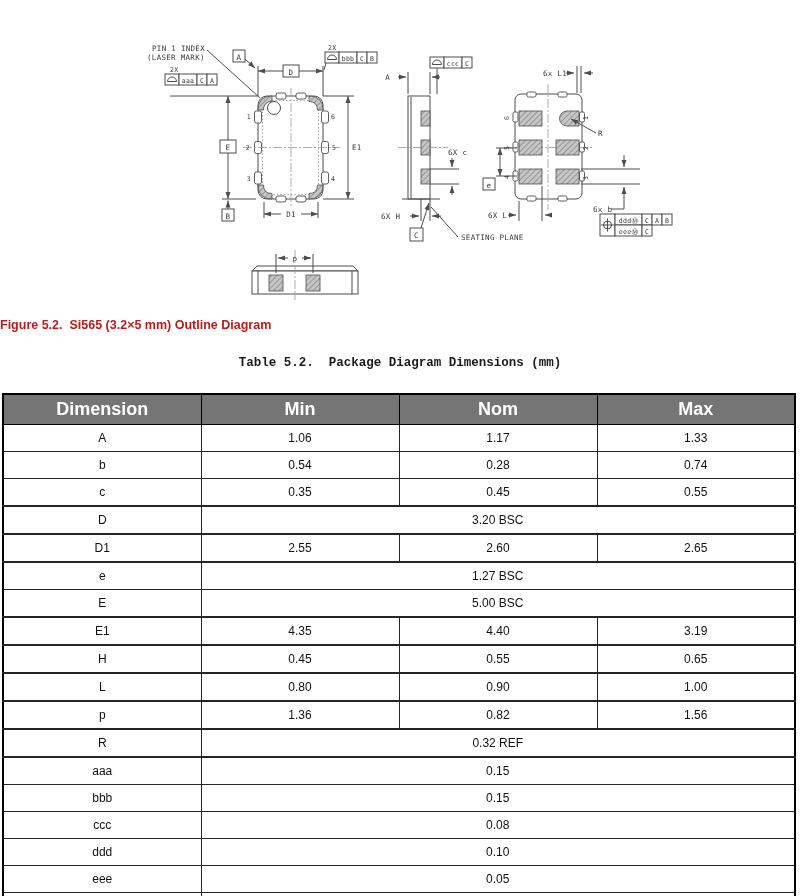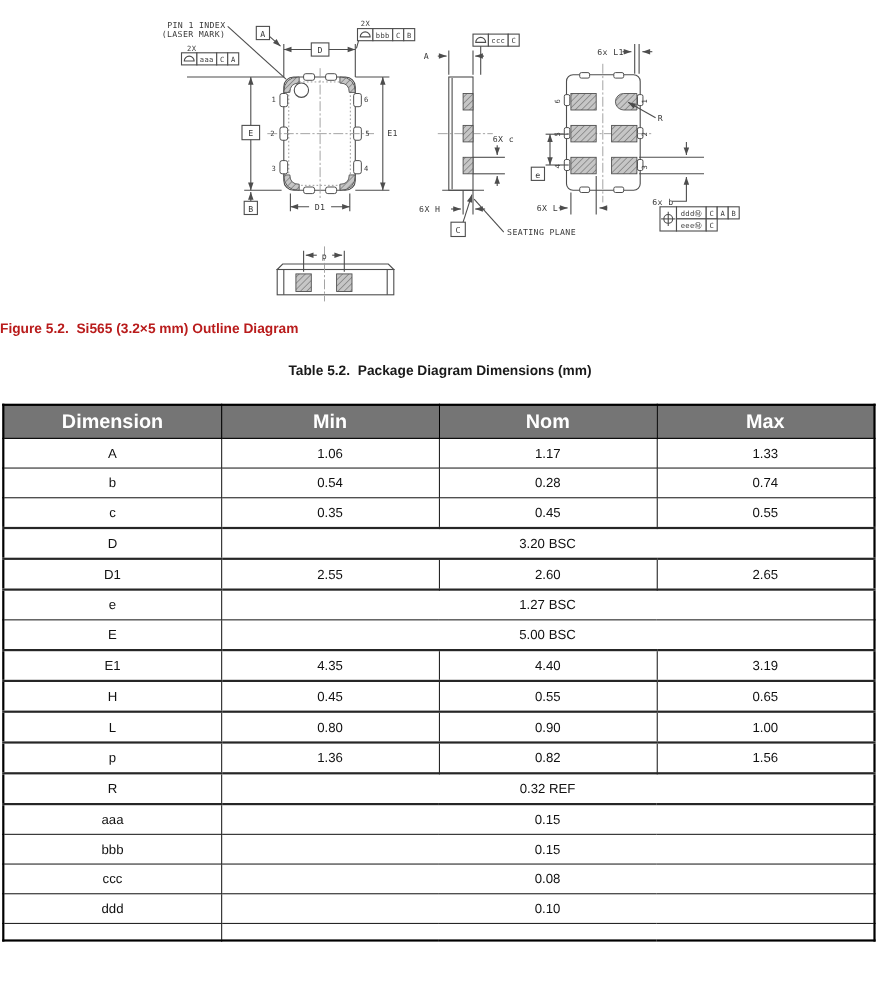--- a/index.html
+++ b/index.html
@@ -1,27 +1,27 @@
 <!DOCTYPE html>
 <html style="--hdr: #757575; --hdrtx: #ffffff;"><head>
 <meta charset="utf-8">
 <style>
   html,body{margin:0;padding:0;}
   body{width:800px;height:896px;overflow:hidden;background:#fff;font-family:"Liberation Sans",sans-serif;color:#111;}
-  .diagram-area{width:800px;height:288px;}
+  .diagram-area{width:800px;height:288px;margin-top:26px;}
   svg .ln{stroke:#4d4d4d;stroke-width:1;fill:none;}
   svg .fr{fill:#fff;stroke:#4d4d4d;stroke-width:1;}
   svg .hat{fill:url(#hatch);stroke:#4d4d4d;stroke-width:.8;}
   svg .wnotch{fill:#fff;stroke:#4d4d4d;stroke-width:.9;}
   svg .cl{stroke:#979797;stroke-width:.8;stroke-dasharray:9 2 2 2;fill:none;}
   svg .dot{stroke:#8f8f8f;stroke-width:.8;stroke-dasharray:1.5 2;fill:none;}
   svg .dtxt{font-family:"DejaVu Sans Mono",monospace;font-size:7.5px;fill:#3a3a3a;letter-spacing:.3px;}
   svg .sm{font-size:6.5px;}
   .fig-caption{margin-top:4px;text-align:left;font-weight:bold;font-size:12.5px;color:#b91c1c;}
-  .tbl-caption{margin-top:24px;text-align:center;font-weight:bold;font-size:12.5px;color:#1a1a1a;}
+  .tbl-caption{margin-top:24px;text-align:center;font-weight:bold;font-size:12.5px;color:#1a1a1a;font-family:Liberation Mono, monospace;}
   table{border-collapse:collapse;table-layout:fixed;width:794px;margin:23px 0 0 2px;border:2px solid #000;}
   th{background:var(--hdr,#757575);color:var(--hdrtx,#fff);font-size:18px;font-weight:bold;height:27px;border:1px solid #000;}
   td{border:1px solid #262626;text-align:center;font-size:12px;height:26px;padding:0;}
   tr.thick td{border-top-width:2px;}
   tr.partial td{height:14px;border-bottom:none;}
 </style>
 </head>
 <body>
 
 <div class="diagram-area">
@@ -371,18 +371,22 @@
         <td colspan="3">0.15</td>
       </tr>
       <tr>
         <td>ccc</td>
         <td colspan="3">0.08</td>
       </tr>
       <tr>
         <td>ddd</td>
         <td colspan="3">0.10</td>
       </tr>
+      <tr>
+        <td>eee</td>
+        <td colspan="3">0.05</td>
+      </tr>
       <tr class="partial">
         <td></td>
         <td colspan="3"></td>
       </tr>
     </tbody>
 </table>
 
 </body></html>

